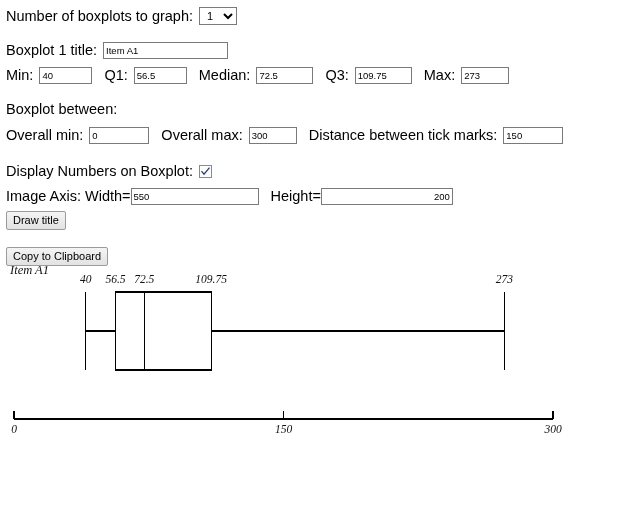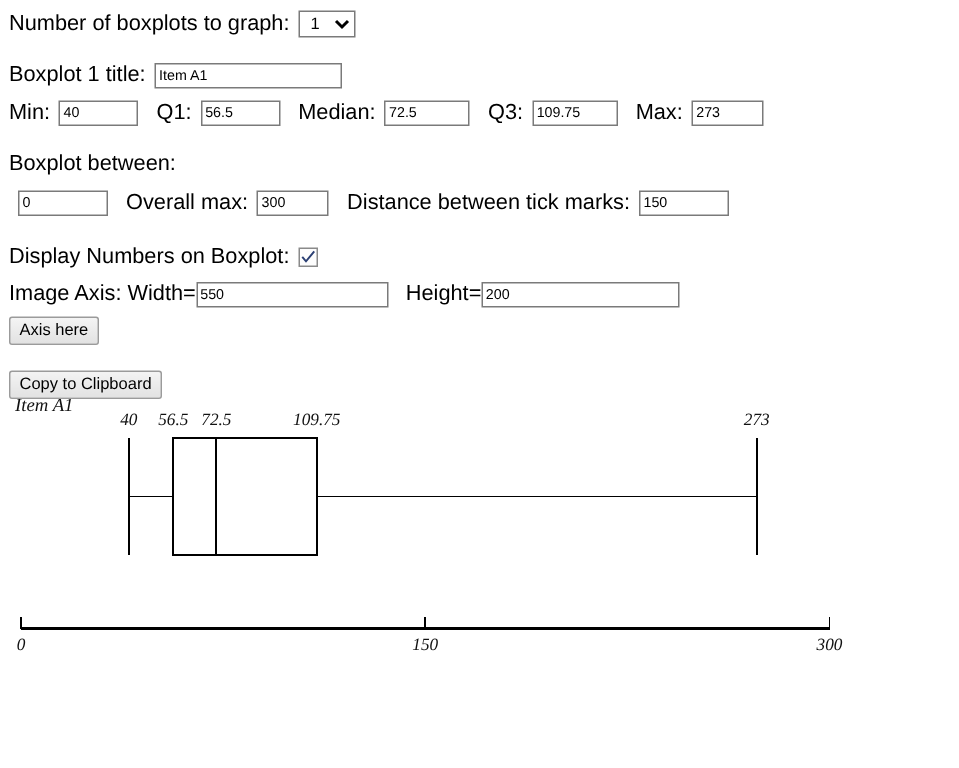--- a/index.html
+++ b/index.html
@@ -49,21 +49,21 @@
   }
   .w-title { width: 125px; }
   .w-num   { width: 53px; }
   .w-num2  { width: 57px; }
   .w-num3  { width: 48px; }
   .w-min   { width: 60px; }
   .w-max   { width: 48px; }
   .w-tick  { width: 60px; }
   .w-axis  { width: 132px; }
   .w-imgw  { width: 128px; }
-  .w-imgh  { width: 132px; }
+  .w-imgh  { width: 132px; text-align: right; }
 
   select.sel {
     font-family: "Liberation Sans", sans-serif;
     font-size: 11px;
     height: 18px;
     border: 1px solid #7a7a7a;
     background: #ffffff;
     padding: 0 1px 0 3px;
     box-sizing: border-box;
     width: 38px;
@@ -148,20 +148,21 @@
 
   <div class="gap-block"></div>
 
   <div class="row">
     <span class="lbl">Boxplot between:</span>
   </div>
 
   <div style="height:6px"></div>
 
   <div class="row">
+    <span class="lbl">Overall min:</span>
     <span class="spacer-sm"></span>
     <input class="tf w-min" type="text" value="0" style="">
     <span class="spacer-md"></span>
     <span class="lbl">Overall max:</span>
     <span class="spacer-sm"></span>
     <input class="tf w-max" type="text" value="300" style="">
     <span class="spacer-md"></span>
     <span class="lbl">Distance between tick marks:</span>
     <span class="spacer-sm"></span>
     <input class="tf w-tick" type="text" value="150" style="">
@@ -188,21 +189,21 @@
     <span class="lbl">Image Axis: Width=</span>
     <input class="tf w-imgw" type="text" value="550" style="">
     <span class="spacer-md"></span>
     <span class="lbl">Height=</span>
     <input class="tf w-imgh" type="text" value="200" style="">
   </div>
 
   <div style="height:5px"></div>
 
   <div class="row">
-    <button class="btn">Axis here</button>
+    <button class="btn">Draw title</button>
   </div>
 
   <div style="height:17px"></div>
 
   <div class="row">
     <button class="btn">Copy to Clipboard</button>
   </div>
 
   <div id="plot-wrap">
     <svg id="plot-svg" width="560" height="195" viewBox="0 0 560 195">

